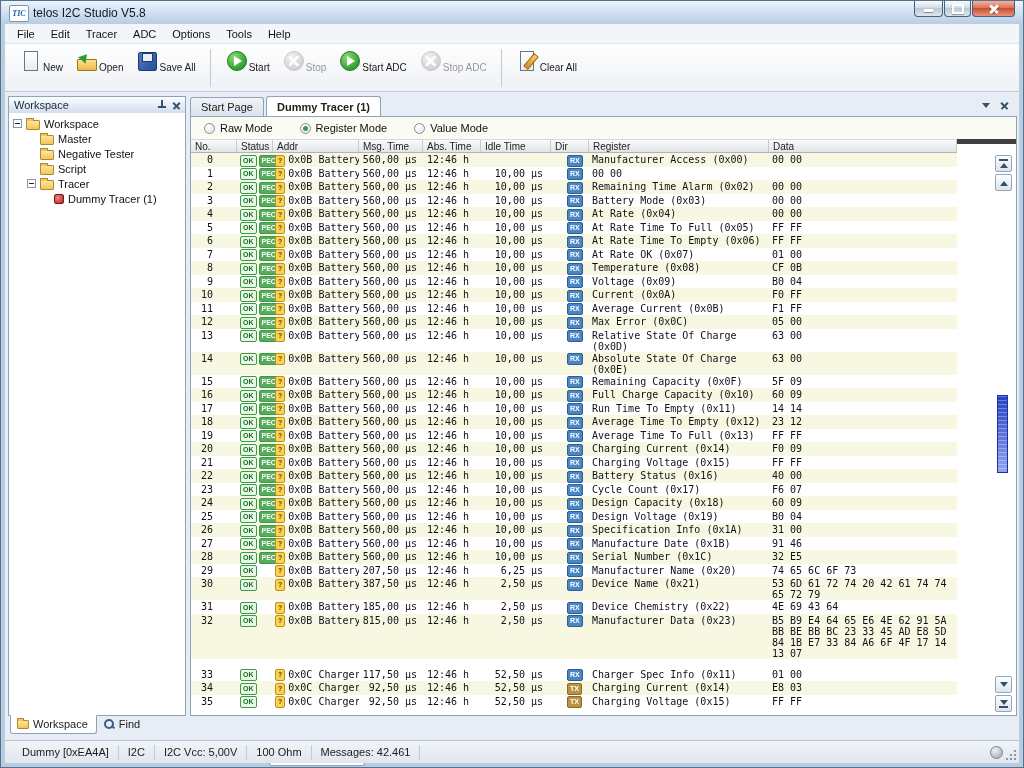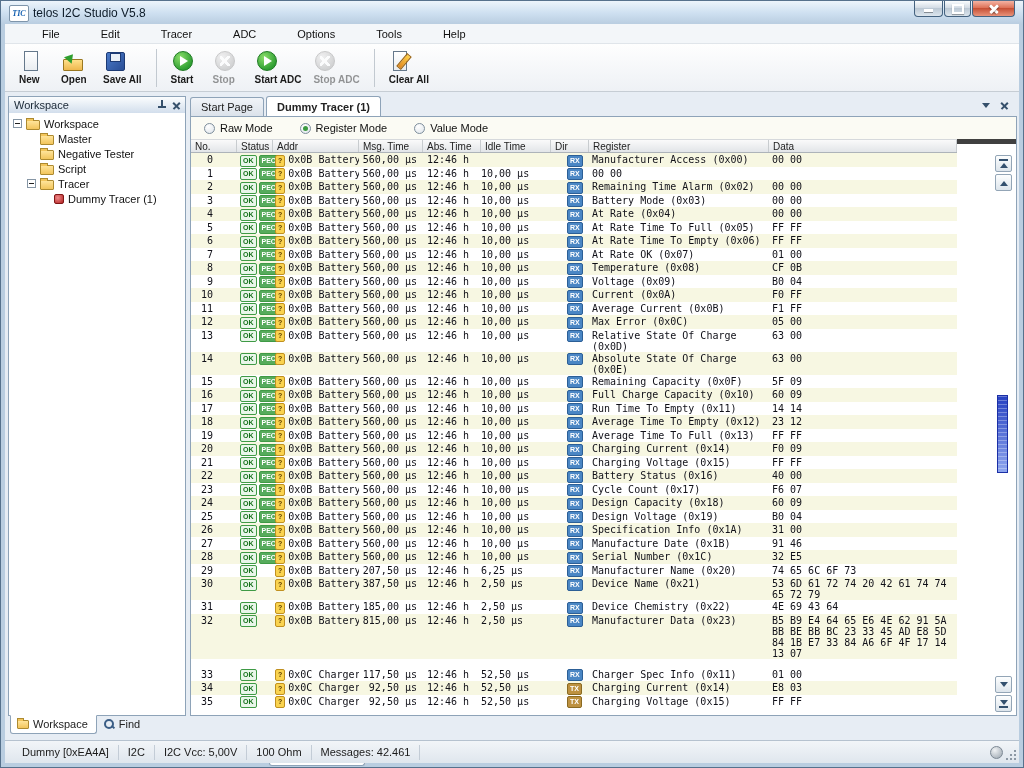--- a/index.html
+++ b/index.html
@@ -20,27 +20,27 @@
   .wb-close{width:43px;background:linear-gradient(#f4b3a3,#dd7258 45%,#c34a2f 45%,#e9937a);}
   .wb-min::after{content:"";position:absolute;left:9px;bottom:4px;width:9px;height:3px;background:#fff;box-shadow:0 1px 0 rgba(0,0,0,.35);}
   .wb-max::after{content:"";position:absolute;left:7px;top:3px;width:8px;height:6px;border:2px solid #fff;box-shadow:0 1px 1px rgba(0,0,0,.3);}
   .wb-close::before,.wb-close::after{content:"";position:absolute;left:50%;top:50%;width:11px;height:2.5px;background:#fff;border-radius:1px;box-shadow:0 1px 1px rgba(0,0,0,.3);}
   .wb-close::before{transform:translate(-50%,-50%) rotate(45deg);}
   .wb-close::after{transform:translate(-50%,-50%) rotate(-45deg);}
 
   
   .menubar{position:absolute;left:4px;right:4px;top:23px;height:20px;background:#f3f6f9;
     border-bottom:1px solid #e0e5ea;display:flex;align-items:center;padding-left:4px;box-sizing:border-box;}
-  .menu-item{font-size:11px;padding:2px 8px;color:#111;margin-left:25px;}
+  .menu-item{font-size:11px;padding:2px 8px;color:#111;}
 
   
   .toolbar{position:absolute;left:4px;right:4px;top:43px;height:48px;
     background:linear-gradient(#fefefe,#eef1f5);border-bottom:1px solid #c6cdd4;
     display:flex;align-items:flex-start;padding:3px 0 0 8px;box-sizing:border-box;}
-  .tb-btn{display:flex;flex-direction:column;align-items:flex-start;padding:2px 6px;min-width:30px;font-weight:bold;}
+  .tb-btn{display:flex;flex-direction:row;align-items:flex-end;padding:2px 6px;min-width:30px;}
   .tb-btn.disabled{opacity:.45;filter:grayscale(.9);}
   .tb-label{font-size:10px;margin-top:1px;color:#1a1a1a;white-space:nowrap;}
   .tb-sep{width:1px;height:38px;background:#c2c9d0;margin:2px 8px;}
   .ic{width:24px;height:24px;position:relative;}
   .new-page-icon::before{content:"";position:absolute;left:5px;top:2px;width:12px;height:18px;
     background:linear-gradient(#fff,#e9edf1);border:1px solid #65788b;}
   .open-folder-icon::before{content:"";position:absolute;left:2px;top:10px;width:18px;height:10px;
     background:linear-gradient(#ffe08a,#eeb84e);border:1px solid #9a7820;border-radius:1px;}
   .open-folder-icon::after{content:"";position:absolute;left:6px;top:0;width:0;height:0;
     border:5px solid transparent;border-bottom:8px solid #2e9e2e;transform:rotate(40deg);}
@@ -127,21 +127,21 @@
   .trow{display:flex;}
   .trow.even{background:#f7f7e2;}
   .trow.odd{background:#ffffff;}
   .trow-sp{height:9px;background:#fff;}
   .td{box-sizing:border-box;line-height:11px;padding-top:1px;min-height:12px;}
   .a-no{text-align:right;padding-right:24px;}
   .a-status{padding-left:3px;white-space:nowrap;}
   .a-addr{padding-left:2px;white-space:nowrap;overflow:hidden;}
   .a-right4{text-align:right;padding-right:6px;white-space:nowrap;}
   .a-left4{padding-left:4px;white-space:nowrap;}
-  .a-right8{text-align:left;padding-right:8px;white-space:nowrap;}
+  .a-right8{text-align:right;padding-right:8px;white-space:nowrap;}
   .a-dir{padding-left:16px;}
   .a-reg{padding-left:3px;padding-right:4px;}
   .badge{display:inline-block;font:bold 7px "Liberation Sans",sans-serif;line-height:8px;
     padding:1px 2px;border-radius:2px;vertical-align:top;margin-top:0.5px;}
   .b-ok{color:#15701a;border:1px solid #3f9a45;background:#e9f6ea;}
   .b-pec{color:#fff;border:1px solid #3f9a45;background:#56ab5c;margin-left:2px;}
   .b-q{color:#5a3c00;border:1px solid #c09020;background:#fad34f;margin-right:3px;}
   .b-rx{color:#fff;border:1px solid #2c5f96;background:#4a86c4;}
   .b-tx{color:#fff;border:1px solid #8a6a22;background:#bd9140;}
 

